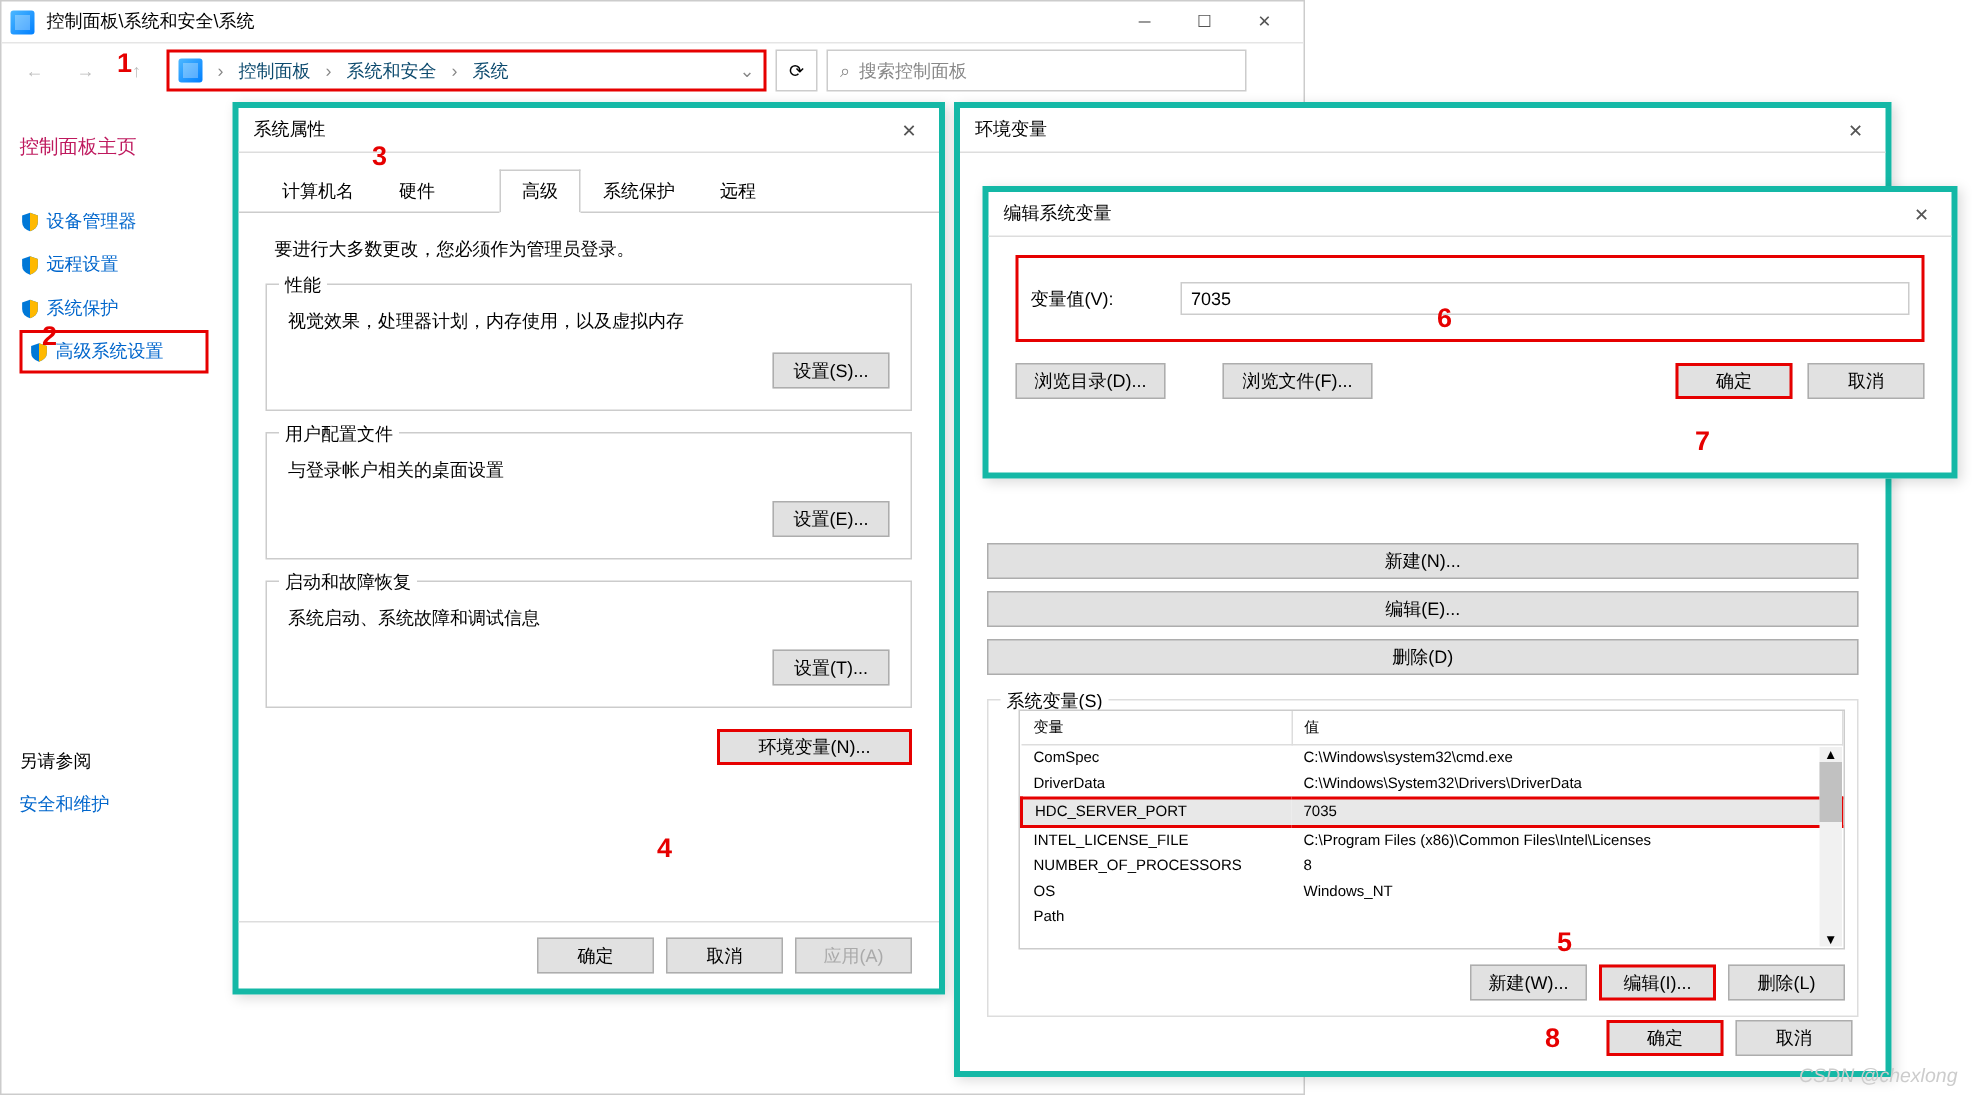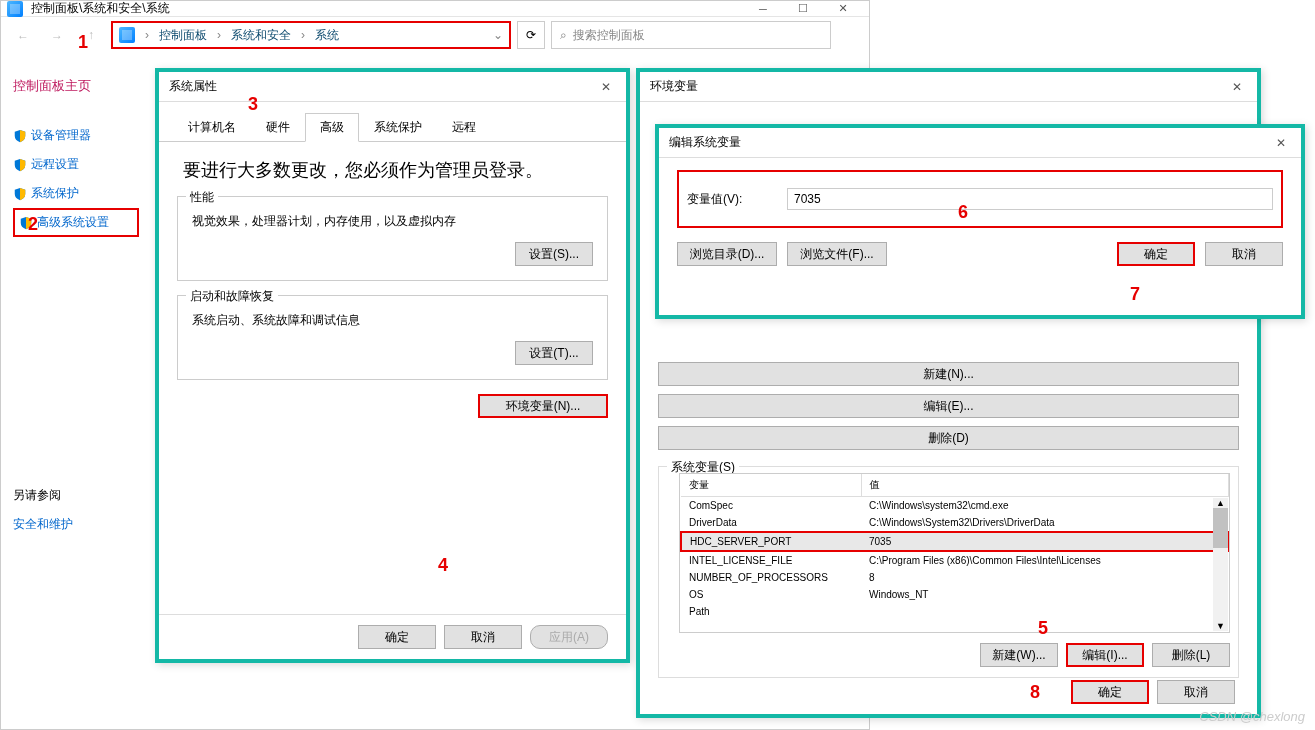--- a/index.html
+++ b/index.html
@@ -1,18 +1,18 @@
 <!DOCTYPE html>
 <html><head>
 <meta charset="utf-8">
 <style>
 * { box-sizing: border-box; margin: 0; padding: 0; font-family: "Microsoft YaHei", "Segoe UI", sans-serif; }
 body { background: #fff; width: 1315px; height: 730px; position: relative; overflow: hidden; font-size: 12px; color: #000; }
 .win { position: absolute; background: #fff; border: 1px solid #ccc; }
-.titlebar { height: 16px; display: flex; align-items: center; padding: 0 6px; border-bottom: 1px solid #e5e5e5; }
+.titlebar { height: 28px; display: flex; align-items: center; padding: 0 6px; border-bottom: 1px solid #e5e5e5; }
 .titlebar .title { flex: 1; font-size: 12px; padding-left: 4px; }
 .winctrl { display: flex; }
 .winbtn { width: 40px; height: 28px; display: flex; align-items: center; justify-content: center; color: #555; font-size: 11px; }
 .cp-icon { width: 16px; height: 16px; background: linear-gradient(135deg,#4db8ff,#007fff); border-radius: 2px; display: inline-flex; align-items: center; justify-content: center; margin-right: 4px; }
 .cp-icon svg { width: 10px; height: 10px; }
 .addrbar { height: 36px; display: flex; align-items: center; padding: 2px 8px; gap: 6px; }
 .navarrow { width: 28px; height: 28px; display: flex; align-items: center; justify-content: center; color: #bbb; }
 .addrbox { flex: 1; border: 1px solid #ccc; height: 28px; display: flex; align-items: center; padding: 0 6px; gap: 6px; }
 .crumb { color: #0c4a6e; padding: 2px 4px; }
 .sep { color: #888; }
@@ -25,29 +25,29 @@
 .shield { width: 14px; height: 14px; flex-shrink: 0; }
 .also { margin-top: 250px; color: #000; }
 
 
 .dlg { position: absolute; background: #fff; border: 4px solid #14b8a6; box-shadow: 2px 2px 8px rgba(0,0,0,0.15); }
 .dlg-title { height: 30px; display: flex; align-items: center; padding: 0 10px; border-bottom: 1px solid #ddd; }
 .dlg-title span { flex: 1; }
 .dlg-close { width: 20px; height: 20px; display: flex; align-items: center; justify-content: center; color: #555; }
 .tabs { display: flex; padding: 10px 10px 0 14px; border-bottom: 1px solid #ccc; }
 .tab { padding: 5px 14px; border: 1px solid transparent; font-size: 12px; position: relative; top: 1px; }
-.tab.active { border: 1px solid #ccc; border-bottom: 1px solid #fff; background: #fff; }
+.tab.active { border: 1px solid #ccc; border-bottom: 1px solid #fff; background: #fff; margin-left: 28px; }
 .dlg-body { padding: 14px 18px; }
 .group { border: 1px solid #ccc; padding: 10px 14px 14px 14px; margin-bottom: 14px; position: relative; }
 .group-title { position: absolute; top: -8px; left: 8px; background: #fff; padding: 0 4px; font-size: 12px; }
 .group-desc { font-size: 12px; margin: 6px 0 12px 0; }
 .btnrow { display: flex; justify-content: flex-end; gap: 8px; }
 .btn { min-width: 78px; height: 24px; border: 1px solid #adadad; background: #e1e1e1; font-size: 12px; display: inline-flex; align-items: center; justify-content: center; padding: 0 10px; }
-.btn.disabled { color: #aaa; border-radius: 10px; }
-.intro { padding: 2px 2px 14px 6px; font-size: 18px; }
+.btn.disabled { color: #aaa; }
+.intro { padding: 2px 2px 14px 6px; font-size: 12px; }
 .redbox { border: 2px solid #e60000; }
 .redlabel { position: absolute; color: #e60000; font-size: 18px; font-weight: bold; }
 
 
 .fieldset { border: 1px solid #ddd; padding: 6px 8px 10px 20px; margin-bottom: 10px; position: relative; }
 .fs-title { position: absolute; top: -8px; left: 8px; background: #fff; padding: 0 4px; }
 .tblwrap { border: 1px solid #ccc; height: 160px; overflow: auto; }
 table { width: 100%; border-collapse: collapse; font-size: 10px; }
 th { text-align: left; padding: 4px 8px; background: #fff; border-bottom: 1px solid #ddd; border-right: 1px solid #ddd; font-weight: normal; }
 td { padding: 3px 8px; white-space: nowrap; }
@@ -152,20 +152,27 @@
   <div class="dlg-body">
     <div class="intro">要进行大多数更改，您必须作为管理员登录。</div>
     <div class="group">
       <span class="group-title">性能</span>
       <div class="group-desc">视觉效果，处理器计划，内存使用，以及虚拟内存</div>
       <div class="btnrow">
           <div class="btn">设置(S)...</div>
         </div>
     </div>
     <div class="group">
+      <span class="group-title">用户配置文件</span>
+      <div class="group-desc">与登录帐户相关的桌面设置</div>
+      <div class="btnrow">
+          <div class="btn">设置(E)...</div>
+        </div>
+    </div>
+    <div class="group">
       <span class="group-title">启动和故障恢复</span>
       <div class="group-desc">系统启动、系统故障和调试信息</div>
       <div class="btnrow">
           <div class="btn">设置(T)...</div>
         </div>
     </div>
     <div class="btnrow" style="margin-top:6px;">
         <div class="btn redbox" style="min-width:130px;">环境变量(N)...</div>
       </div>
   </div>
@@ -253,21 +260,21 @@
   </div>
   <div class="dlg-body" style="padding:12px 18px;">
     <div class="redbox" style="padding:6px 8px;">
       <div class="envedit-row">
         <label>变量值(V):</label>
         <input type="text" value="7035" style="">
       </div>
     </div>
     <div style="display:flex; gap:10px; margin-top:14px;">
       <div class="btn" style="min-width:100px;">浏览目录(D)...</div>
-      <div class="btn" style="min-width:100px;">浏览文件(F)...</div>
+      <div class="btn" style="min-width:100px;margin-left:28px;">浏览文件(F)...</div>
       <div style="flex:1"></div>
       <div class="btn redbox">确定</div>
       <div class="btn">取消</div>
     </div>
   </div>
 </div>
 
 <div class="redlabel" style="left:78px; top:32px;">1</div>
 <div class="redlabel" style="left:28px; top:214px;">2</div>
 <div class="redlabel" style="left:248px; top:94px;">3</div>

